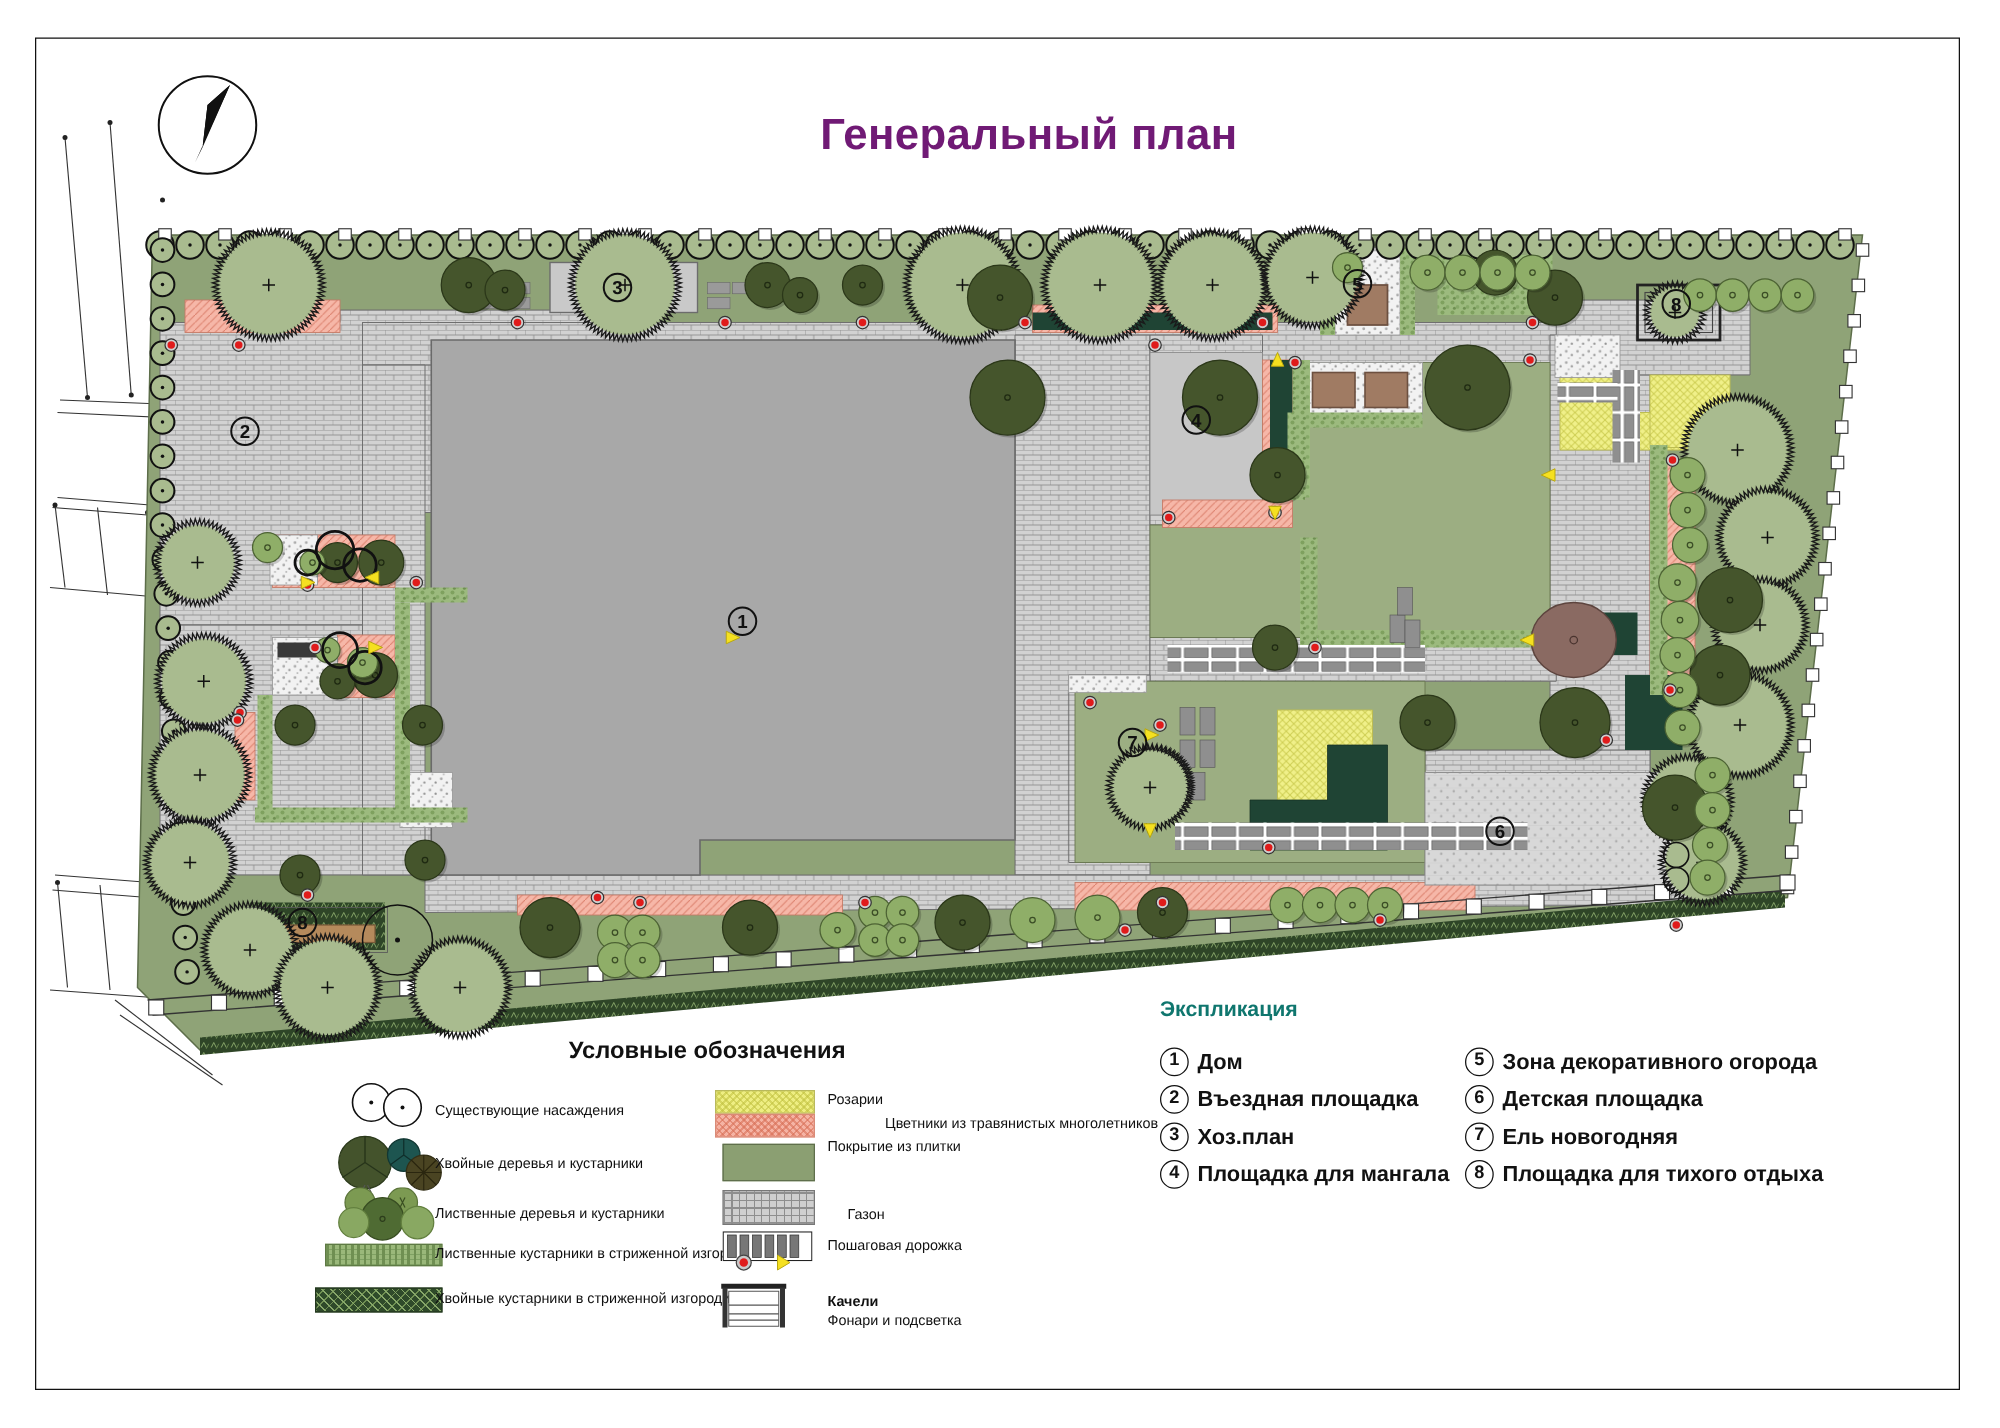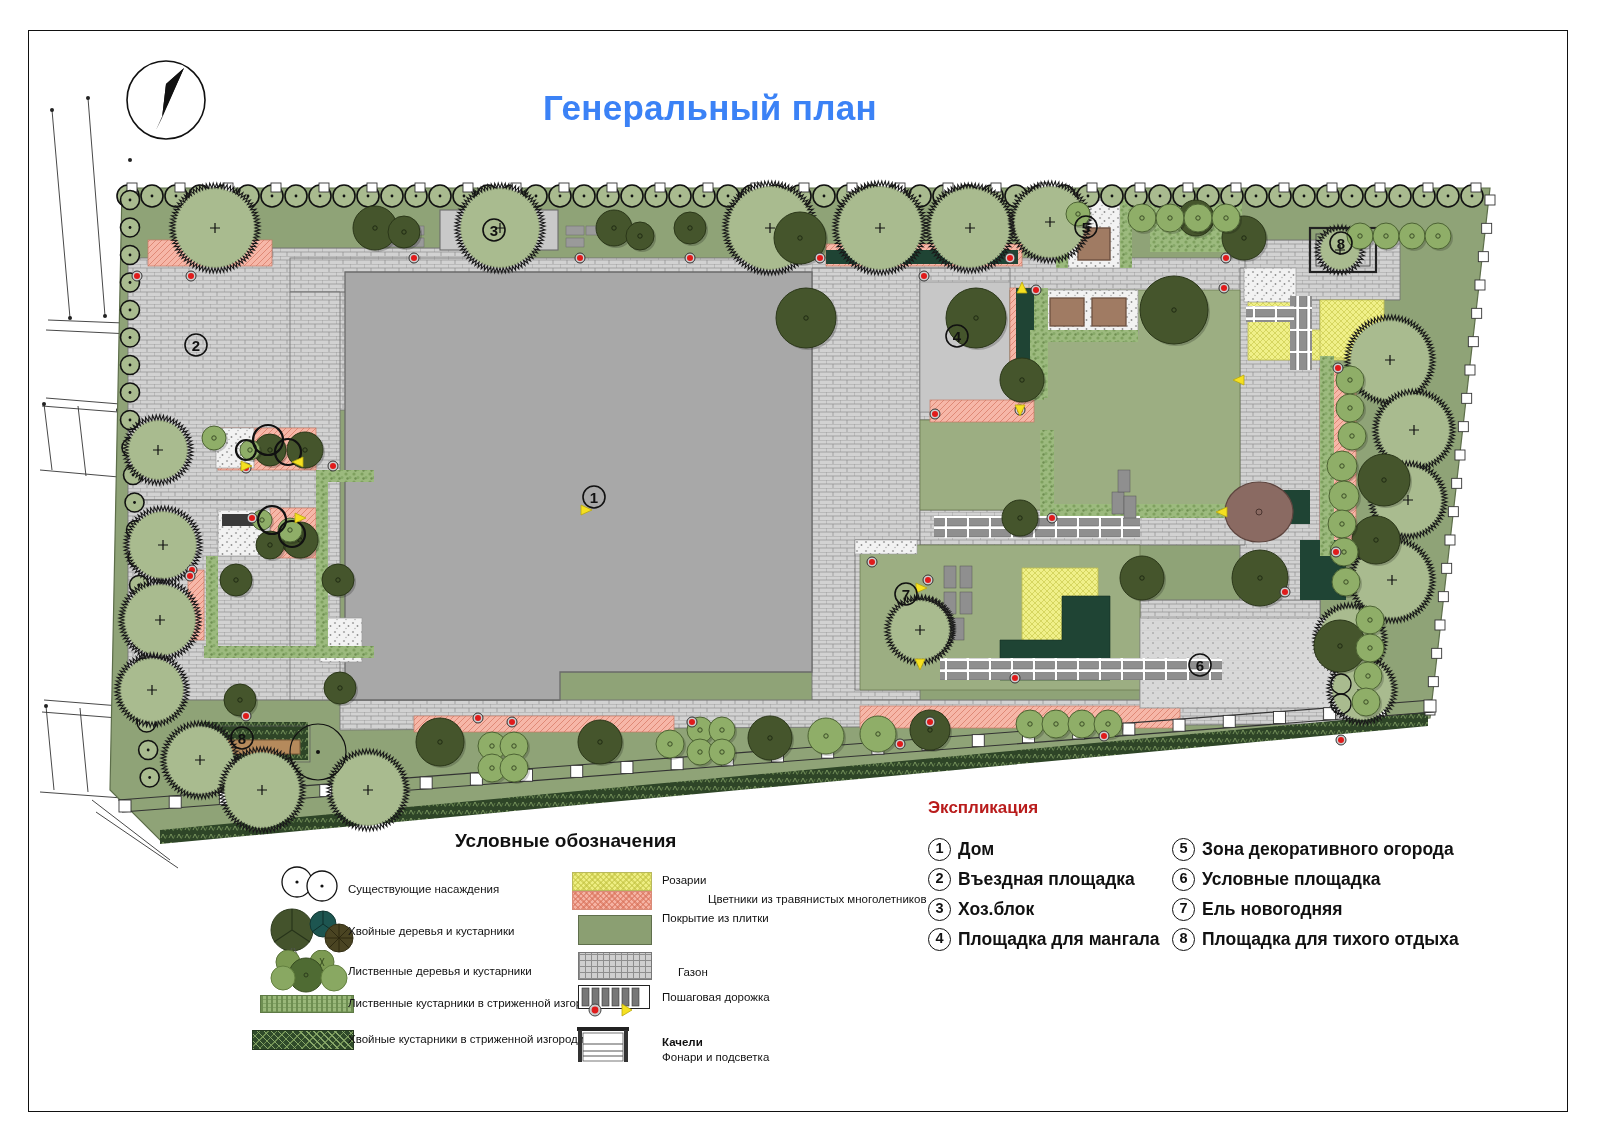--- a/index.html
+++ b/index.html
@@ -1,32 +1,32 @@
 <!DOCTYPE html>
 <html><head>
 <meta charset="utf-8">
 <style>
   html,body{margin:0;padding:0;background:#ffffff;}
   body{width:1600px;height:1142px;font-family:"Liberation Sans",sans-serif;overflow:hidden;}
   #sheet{position:relative;width:1600px;height:1142px;background:#fff;}
   #frame{position:absolute;left:28px;top:30px;width:1540px;height:1082px;border:1.5px solid #111;box-sizing:border-box;}
-  #title{position:absolute;left:430px;top:88px;width:560px;text-align:center;font-size:35px;font-weight:bold;color:#3b82f6;letter-spacing:.3px;}
+  #title{position:absolute;left:430px;top:88px;width:560px;text-align:right;font-size:35px;font-weight:bold;color:#701a75;letter-spacing:.3px;}
 
   
   #compass{position:absolute;left:122px;top:56px;width:88px;height:88px;}
 
   
   #plan{position:absolute;left:0;top:0;width:1600px;height:1142px;}
 
   
   #legend-title{position:absolute;left:455px;top:830px;font-size:19px;font-weight:bold;color:#111;}
   .leg-label{position:absolute;font-size:11.5px;color:#111;white-space:nowrap;}
   .leg-sw{position:absolute;}
 
-  #explic-title{position:absolute;left:928px;top:798px;font-size:17px;font-weight:bold;color:#b91c1c;}
+  #explic-title{position:absolute;left:928px;top:798px;font-size:17px;font-weight:bold;color:#0f766e;}
   .ex-row{position:absolute;font-size:17.5px;font-weight:bold;color:#111;white-space:nowrap;}
   .ex-num{display:inline-block;width:21px;height:21px;line-height:19px;border:1.7px solid #111;border-radius:50%;text-align:center;font-size:14.5px;font-weight:bold;margin-right:7px;vertical-align:middle;}
   .ex-txt{vertical-align:middle;}
 
   
   .sw-rose{background:#eeee82;background-image:repeating-linear-gradient(45deg,rgba(190,190,60,.5) 0 1.5px,transparent 1.5px 4px),repeating-linear-gradient(-45deg,rgba(190,190,60,.5) 0 1.5px,transparent 1.5px 4px);border:1px solid #b9b95c;}
   .sw-flower{background:#f5b3a4;background-image:repeating-linear-gradient(45deg,rgba(215,110,85,.55) 0 1.5px,transparent 1.5px 4px),repeating-linear-gradient(-45deg,rgba(215,110,85,.55) 0 1.5px,transparent 1.5px 4px);border:1px solid #d98b78;}
   .sw-lawn{background:#8b9f72;border:1px solid #5f6f4c;}
   .sw-tile{background:#cfcfcf;background-image:repeating-linear-gradient(0deg,#8e8e8e 0 1px,transparent 1px 6px),repeating-linear-gradient(90deg,#8e8e8e 0 1px,transparent 1px 6px);border:1px solid #777;}
   .sw-hedge-l{background:#9ab87a;background-image:repeating-linear-gradient(90deg,#6f8f52 0 2px,transparent 2px 5px),repeating-linear-gradient(0deg,#7fa163 0 1px,transparent 1px 4px);border:1px solid #5e7a45;}
@@ -1006,31 +1006,31 @@
 
   <div id="explic-title">Экспликация</div>
 
   <div class="ex-row" style="left:928px;top:838px;">
     <span class="ex-num">1</span><span class="ex-txt">Дом</span>
   </div>
   <div class="ex-row" style="left:928px;top:868px;">
     <span class="ex-num">2</span><span class="ex-txt">Въездная площадка</span>
   </div>
   <div class="ex-row" style="left:928px;top:898px;">
-    <span class="ex-num">3</span><span class="ex-txt">Хоз.блок</span>
+    <span class="ex-num">3</span><span class="ex-txt">Хоз.план</span>
   </div>
   <div class="ex-row" style="left:928px;top:928px;">
     <span class="ex-num">4</span><span class="ex-txt">Площадка для мангала</span>
   </div>
 
   <div class="ex-row" style="left:1172px;top:838px;">
     <span class="ex-num">5</span><span class="ex-txt">Зона декоративного огорода</span>
   </div>
   <div class="ex-row" style="left:1172px;top:868px;">
-    <span class="ex-num">6</span><span class="ex-txt">Условные площадка</span>
+    <span class="ex-num">6</span><span class="ex-txt">Детская площадка</span>
   </div>
   <div class="ex-row" style="left:1172px;top:898px;">
     <span class="ex-num">7</span><span class="ex-txt">Ель новогодняя</span>
   </div>
   <div class="ex-row" style="left:1172px;top:928px;">
     <span class="ex-num">8</span><span class="ex-txt">Площадка для тихого отдыха</span>
   </div>
 </div>
 
 </body></html>

